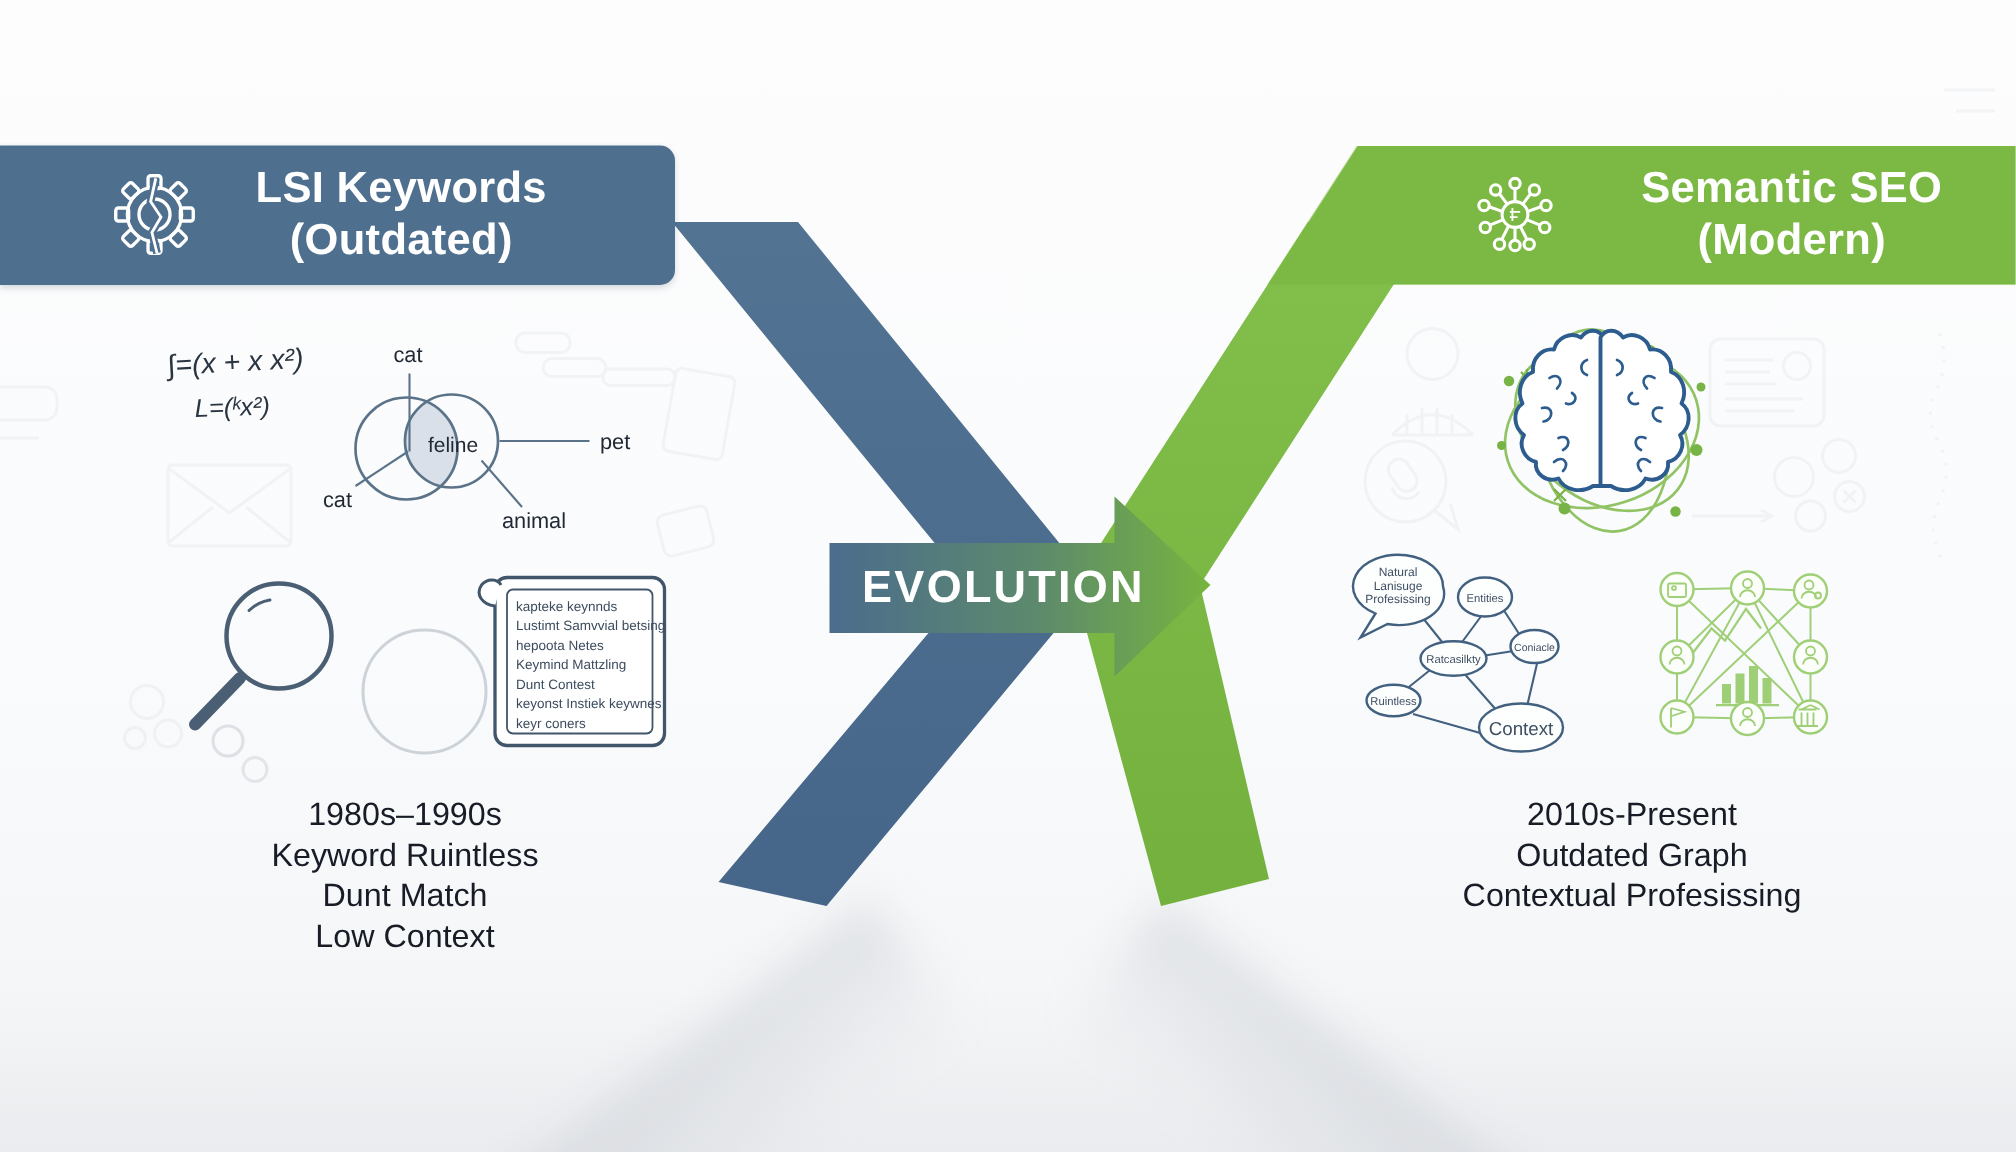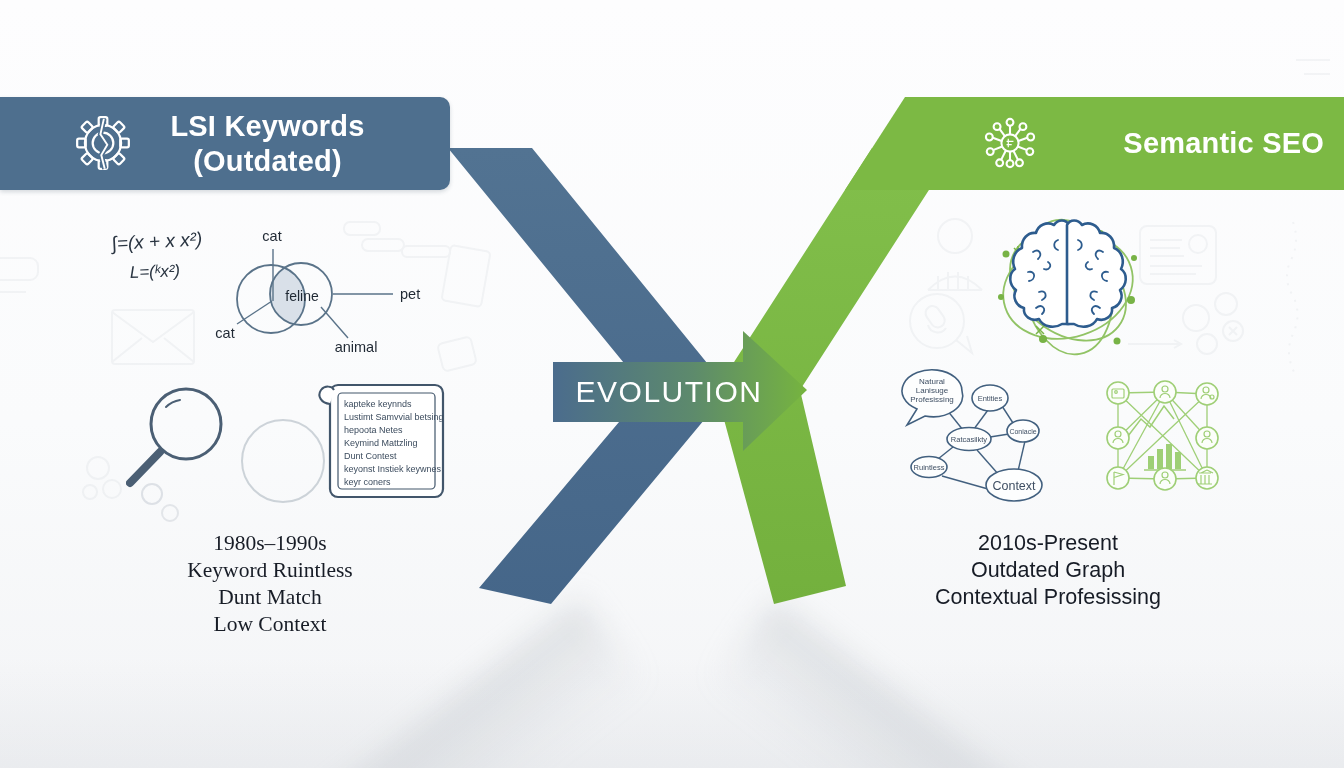--- a/index.html
+++ b/index.html
@@ -14,30 +14,30 @@
   .hdr-blue{left:0;width:450px;background:#4e6f8e;border-radius:0 10px 10px 0;
             box-shadow:0 2px 4px rgba(40,60,80,.18);}
   .hdr-green{left:845px;width:499px;background:#7cb944;
              clip-path:polygon(60px 0,100% 0,100% 100%,0 100%);}
   .hdr-icon{position:absolute;top:15px;width:62px;height:62px;}
   .hdr-blue .hdr-icon{left:72px;}
   .hdr-green .hdr-icon{left:134px;}
   .hdr-text{position:absolute;top:50%;transform:translateY(-50%);
             font-weight:bold;font-size:29px;line-height:1.22;letter-spacing:.2px;}
   .hdr-blue .hdr-text{left:140px;right:55px;text-align:center;}
-  .hdr-green .hdr-text{left:220px;right:20px;text-align:right;}
+  .hdr-green .hdr-text{left:220px;right:20px;text-align:center;}
   
   .evo-label{position:absolute;left:553px;top:361px;width:232px;height:61px;
              display:flex;align-items:center;justify-content:center;
-             color:#fff;font-weight:normal;font-size:30px;letter-spacing:1.5px;z-index:6;}
+             color:#fff;font-weight:bold;font-size:30px;letter-spacing:1.5px;z-index:6;}
   
   .facts{position:absolute;top:530px;text-align:center;color:#171c26;
          font-size:21.5px;line-height:27px;z-index:3;}
-  .facts-left{left:85px;width:370px;font-family:Liberation Serif, serif;}
-  .facts-right{left:848px;width:400px;}
+  .facts-left{left:85px;width:370px;}
+  .facts-right{left:888px;width:400px;}
   
   .wing{position:absolute;filter:blur(14px);z-index:0;}
   .wing-l{left:150px;top:598px;width:430px;height:110px;transform-origin:100% 0;
           transform:rotate(-38deg);
           background:linear-gradient(to bottom,rgba(165,172,180,.30),rgba(165,172,180,0));}
   .wing-r{left:775px;top:598px;width:430px;height:110px;transform-origin:0 0;
           transform:rotate(38deg);
           background:linear-gradient(to bottom,rgba(165,172,180,.30),rgba(165,172,180,0));}
   .bottom-fade{left:0;bottom:0;width:100%;height:110px;
           background:linear-gradient(to top,rgba(210,214,219,.28),rgba(210,214,219,0));z-index:0;}
@@ -388,20 +388,21 @@
             <circle cx="13" cy="46" r="4"></circle>
           <path d="M27 34 L16 30"></path>
             <circle cx="12" cy="29" r="4"></circle>
           <path d="M30 28 L24 20"></path>
             <circle cx="21" cy="17" r="4"></circle>
         </g>
       </g>
     </svg>
     <div class="hdr-text">
       <div>Semantic SEO</div>
+      <div>(Modern)</div>
     </div>
   </div>
 
   <div class="evo-label">EVOLUTION</div>
 
   <div class="facts facts-left">
     <div>1980s–1990s</div>
     <div>Keyword Ruintless</div>
     <div>Dunt Match</div>
     <div>Low Context</div>

